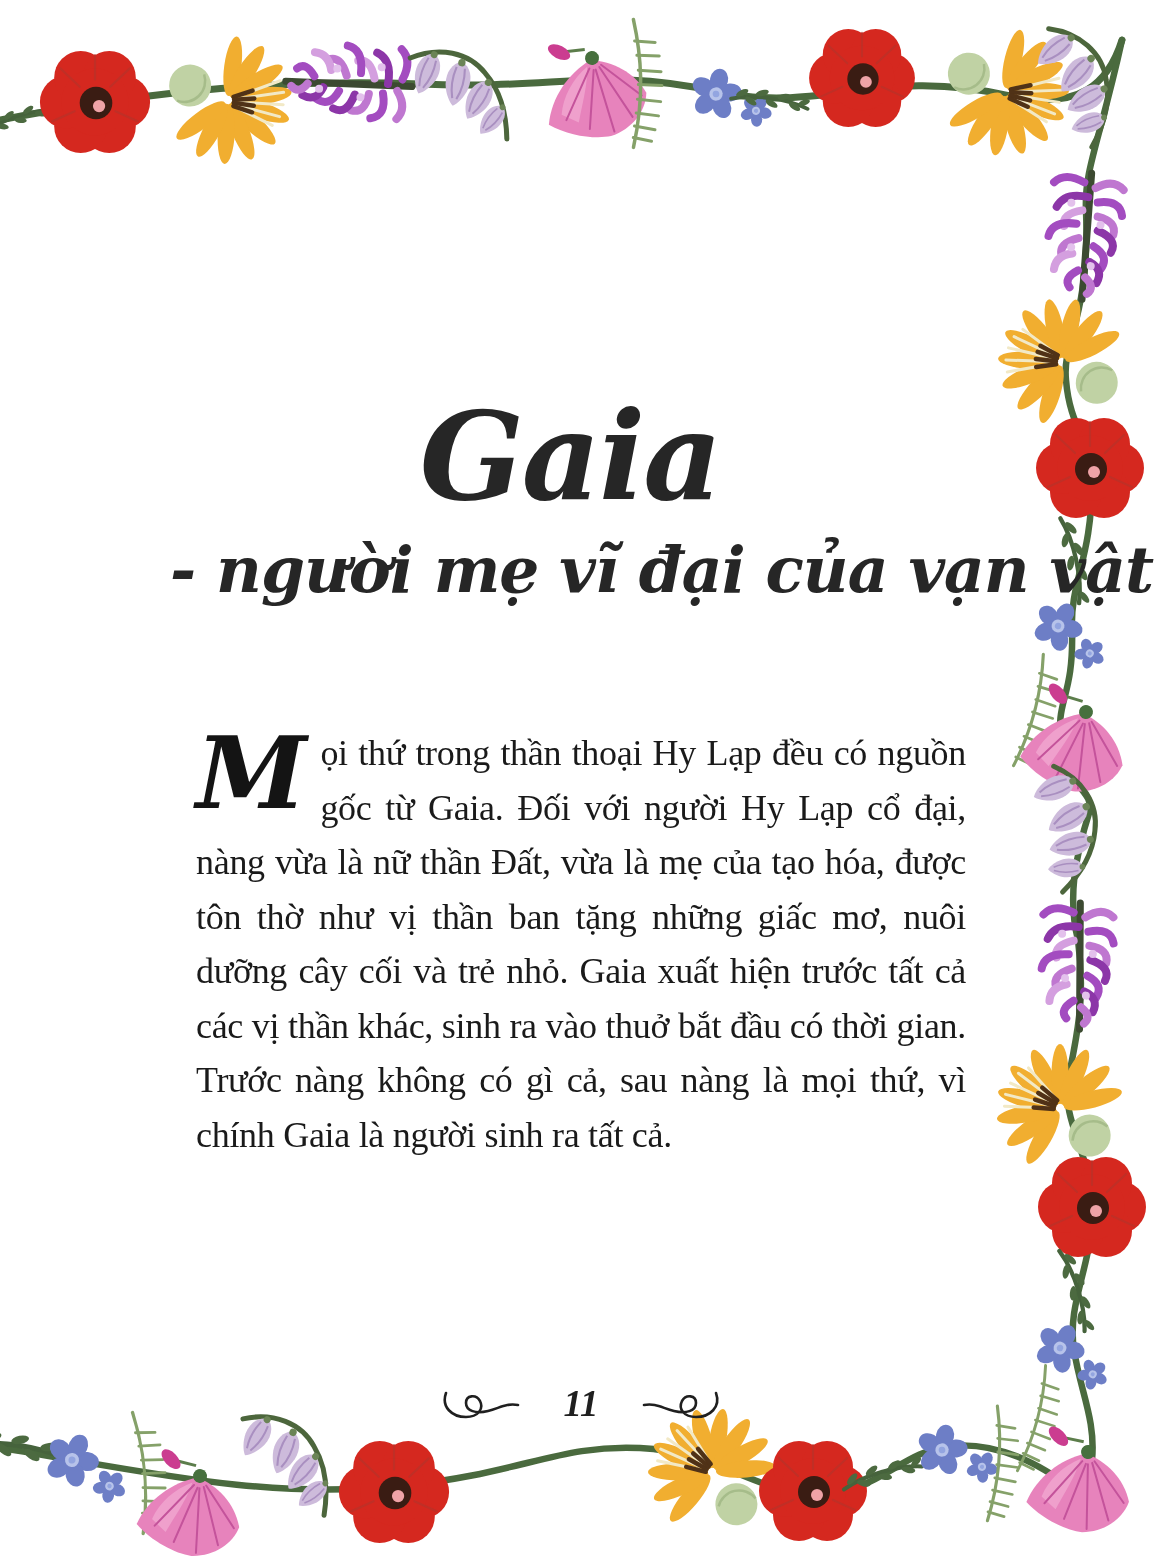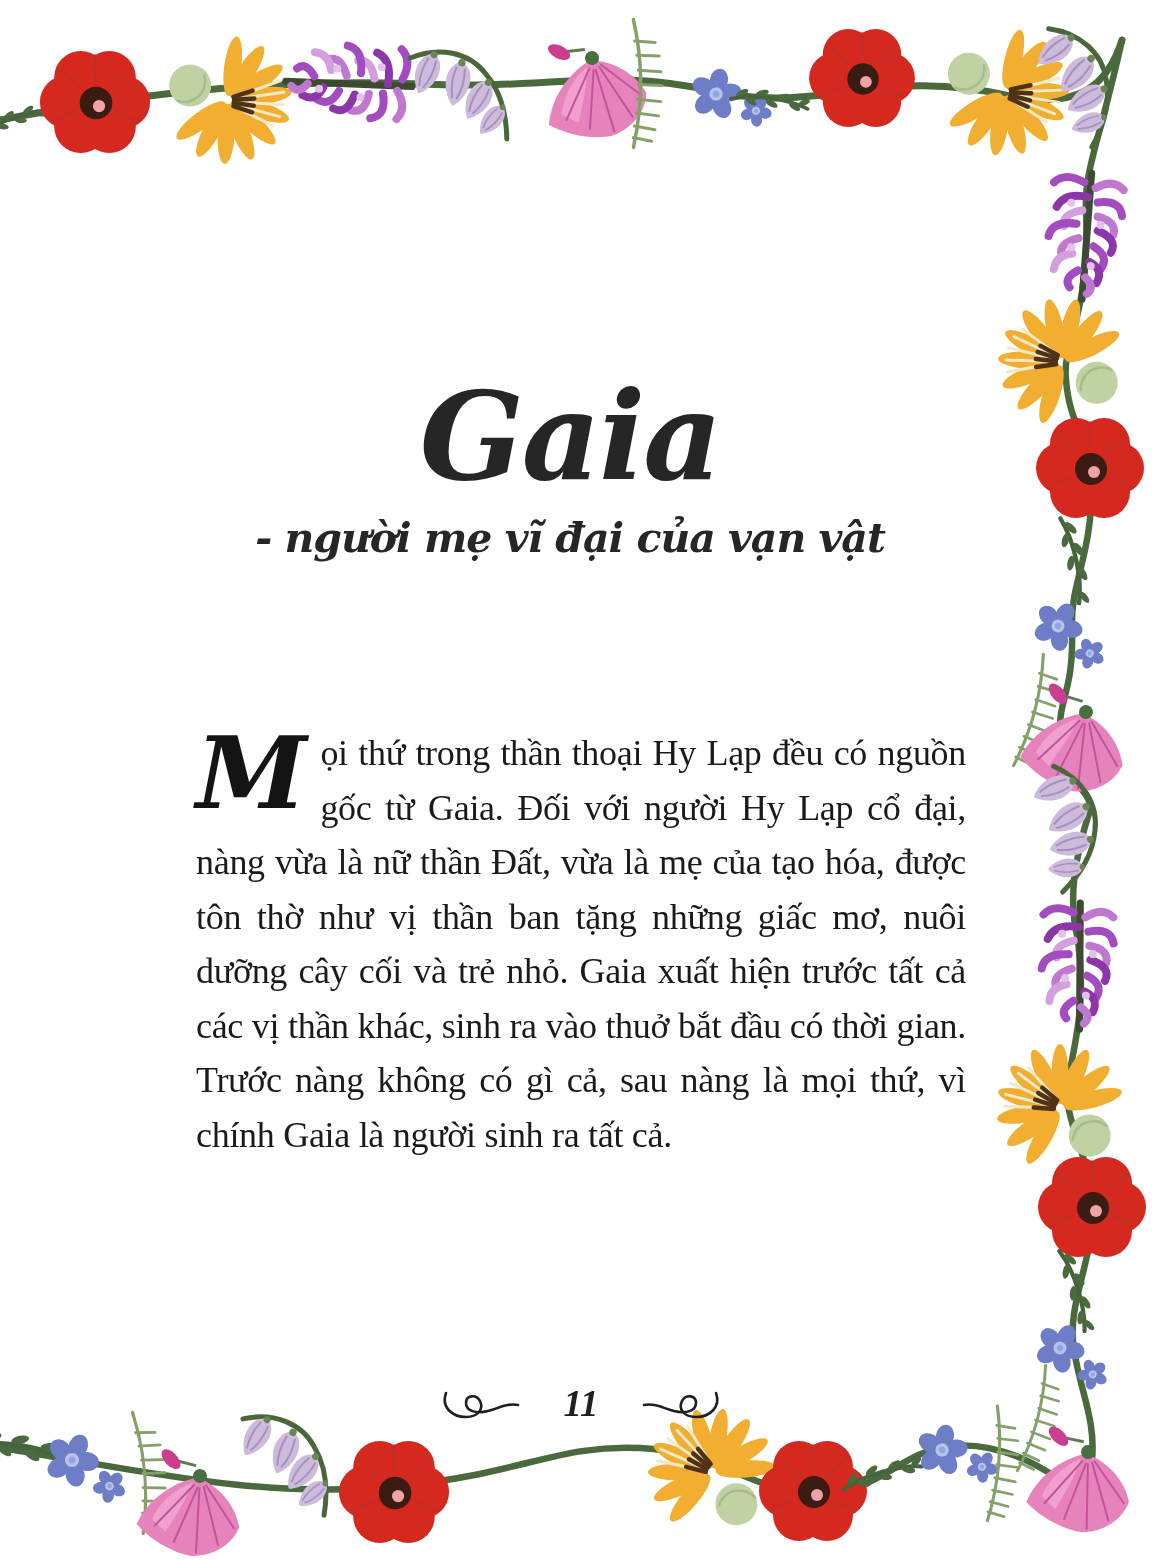--- a/index.html
+++ b/index.html
@@ -5,35 +5,35 @@
   html,body{margin:0;padding:0;background:#ffffff;}
   .page{
     position:relative;
     width:1166px;height:1560px;
     background:#ffffff;
     overflow:hidden;
     font-family:"Liberation Serif", serif;
   }
   .garland{position:absolute;inset:0;width:1166px;height:1560px;pointer-events:none;}
   .title-block{
-    position:absolute;top:372px;left:170px;width:800px;
+    position:absolute;top:392px;left:170px;width:800px;
     text-align:center;color:#262626;
   }
   .chapter-title{
     margin:0;
     font-family:"DejaVu Serif", serif;
     font-style:italic;font-weight:bold;
     font-size:122px;line-height:1.05;
     letter-spacing:-2px;
   }
   .chapter-subtitle{
     margin-top:16px;
     font-family:"DejaVu Serif", serif;
     font-style:italic;font-weight:bold;
-    font-size:41px;line-height:1.1;
+    font-size:63px;line-height:1.1;
     letter-spacing:-1px;
     white-space:nowrap;
   }
   .body-block{
     position:absolute;top:726px;left:196px;width:770px;
     color:#1a1a1a;
   }
   .body-block p{
     margin:0;
     font-size:36px;line-height:54.5px;

